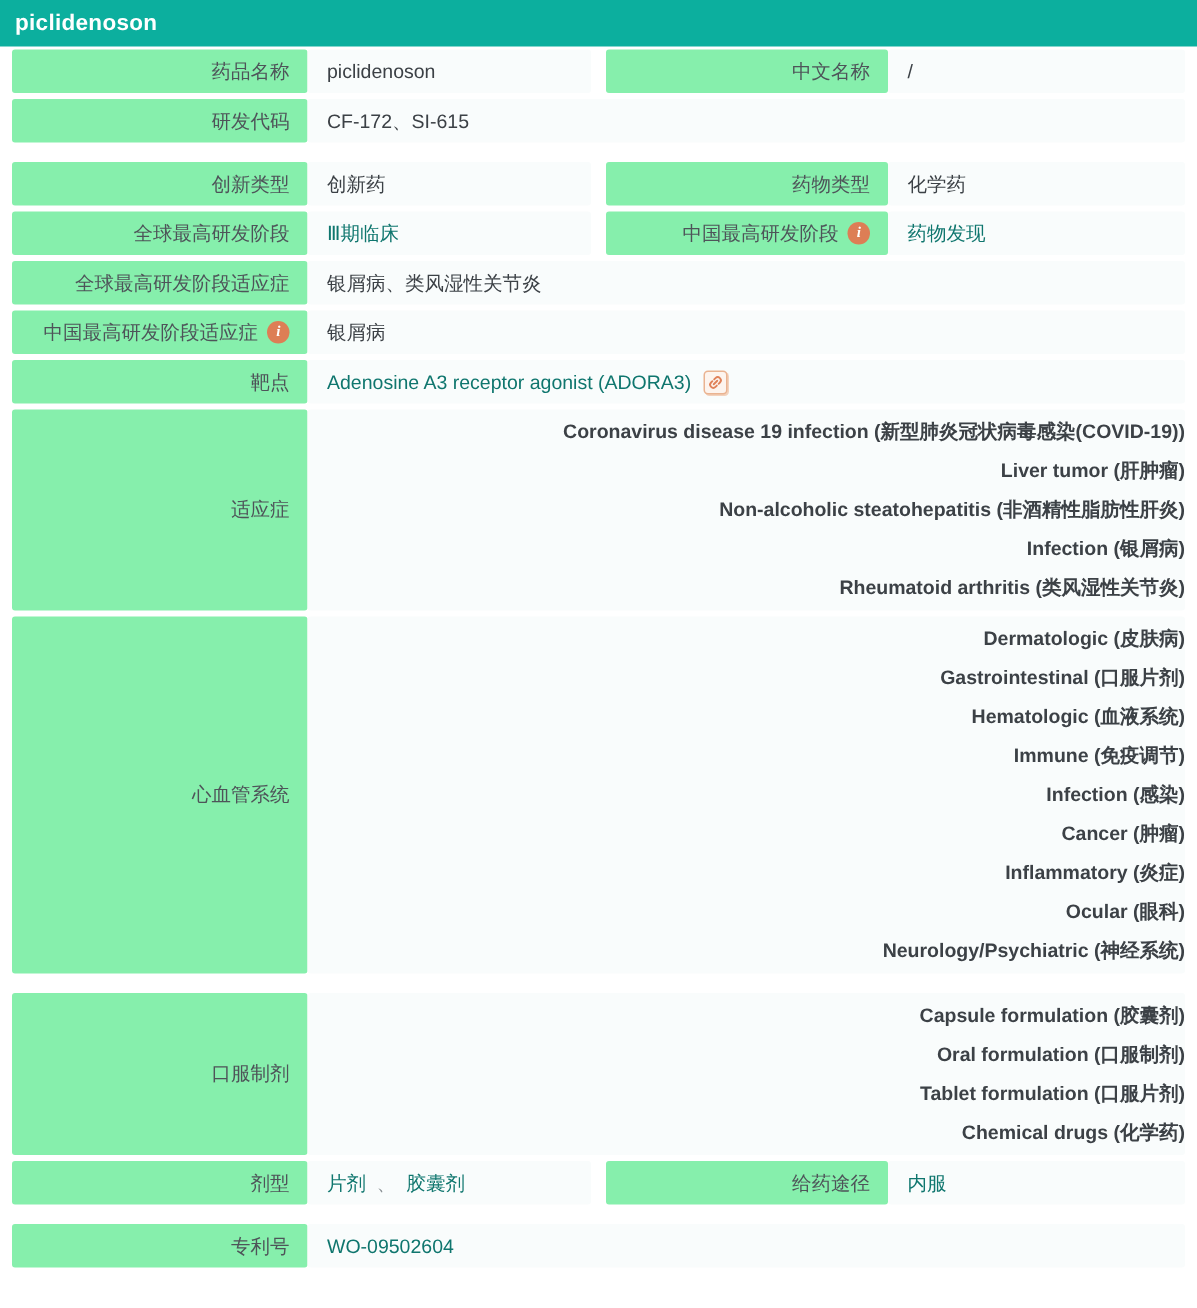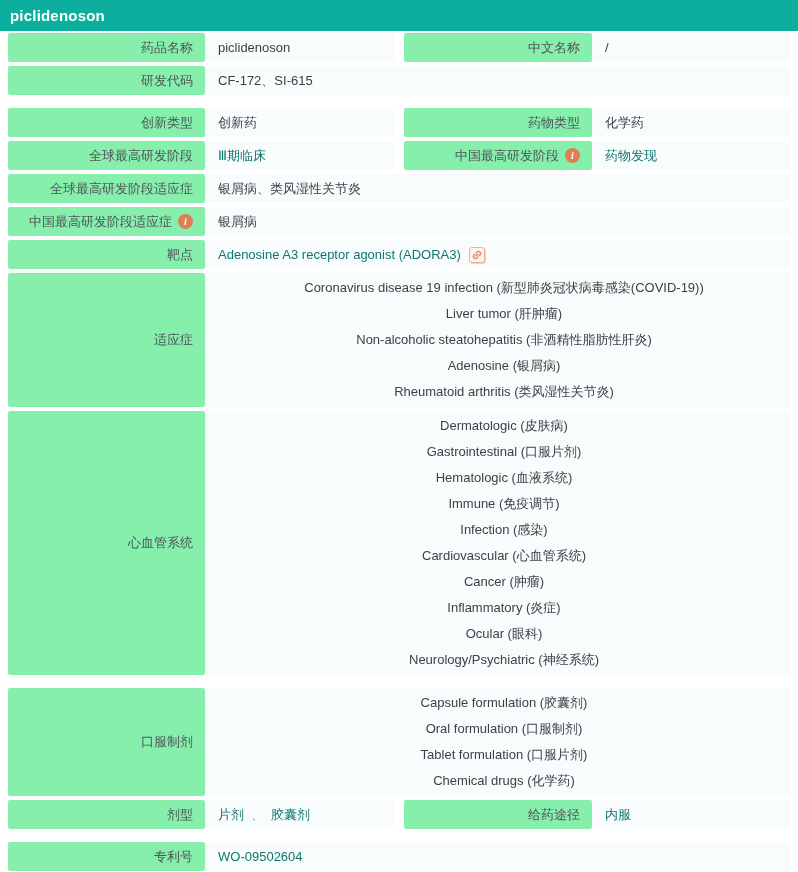--- a/index.html
+++ b/index.html
@@ -12,22 +12,22 @@
   .row.sec { margin-top:13px; }
   .cell { display:flex; flex:1; min-width:0; }
   .label { flex:0 0 197px; background:#86efac; border-radius:2px;
            display:flex; align-items:center; justify-content:flex-end;
            padding-right:12px; color:#4e5459; font-size:13px; }
   .cell.second .label { flex:0 0 188px; }
   .value { flex:1; background:#f9fcfc; border-radius:2px;
            display:flex; align-items:center; padding-left:13px;
            color:#3c4146; font-size:13px; }
   .h29 .cell { height:29px; }
-  .value.multi { flex-direction:column; align-items:center; justify-content:center;
-                 padding:2px 0 2px 13px; }
+  .value.multi { flex-direction:column; align-items:flex-end; justify-content:center;
+                 padding:2px 0 2px 13px;font-weight:bold; }
   .value.multi .item { line-height:26px; white-space:nowrap; }
   .link { color:#0f766e; cursor:pointer; text-decoration:none; }
   .sep { color:#8a9094; margin:0 7px; }
   .info-icon { display:inline-flex; align-items:center; justify-content:center;
                width:15px; height:15px; border-radius:50%; background:#dd7e55;
                color:#ffffff; font-size:10px; font-style:italic;
                font-family:"Liberation Serif", serif; font-weight:bold;
                margin-left:6px; flex:0 0 auto; cursor:pointer; }
   .ext-icon { display:inline-flex; align-items:center; justify-content:center;
               width:16px; height:16px; border:1px solid #eab391; background:#fdf4ee;
@@ -123,36 +123,35 @@
     </div>
   </div>
 
   <div class="row">
     <div class="cell">
       <div class="label">适应症</div>
       <div class="value multi">
         <div class="item">Coronavirus disease 19 infection (新型肺炎冠状病毒感染(COVID-19))</div>
         <div class="item">Liver tumor (肝肿瘤)</div>
         <div class="item">Non-alcoholic steatohepatitis (非酒精性脂肪性肝炎)</div>
-        <div class="item">Adenosine (银屑病)</div>
+        <div class="item">Infection (银屑病)</div>
         <div class="item">Rheumatoid arthritis (类风湿性关节炎)</div>
       </div>
     </div>
   </div>
 
   <div class="row">
     <div class="cell">
       <div class="label">心血管系统</div>
       <div class="value multi">
         <div class="item">Dermatologic (皮肤病)</div>
         <div class="item">Gastrointestinal (口服片剂)</div>
         <div class="item">Hematologic (血液系统)</div>
         <div class="item">Immune (免疫调节)</div>
         <div class="item">Infection (感染)</div>
-        <div class="item">Cardiovascular (心血管系统)</div>
         <div class="item">Cancer (肿瘤)</div>
         <div class="item">Inflammatory (炎症)</div>
         <div class="item">Ocular (眼科)</div>
         <div class="item">Neurology/Psychiatric (神经系统)</div>
       </div>
     </div>
   </div>
 
   <div class="row sec">
     <div class="cell">

